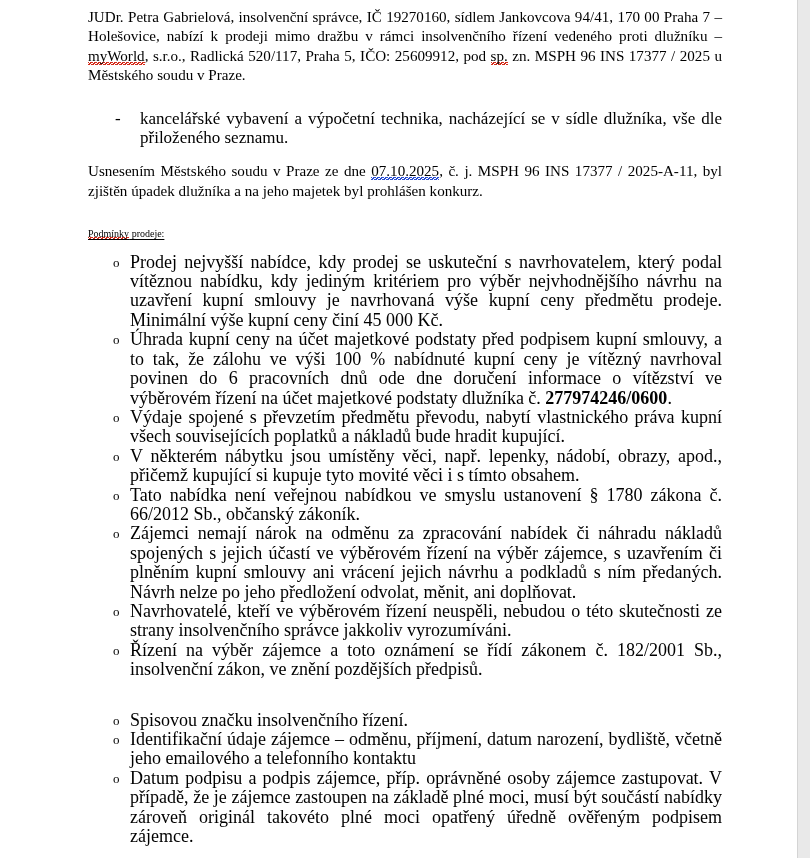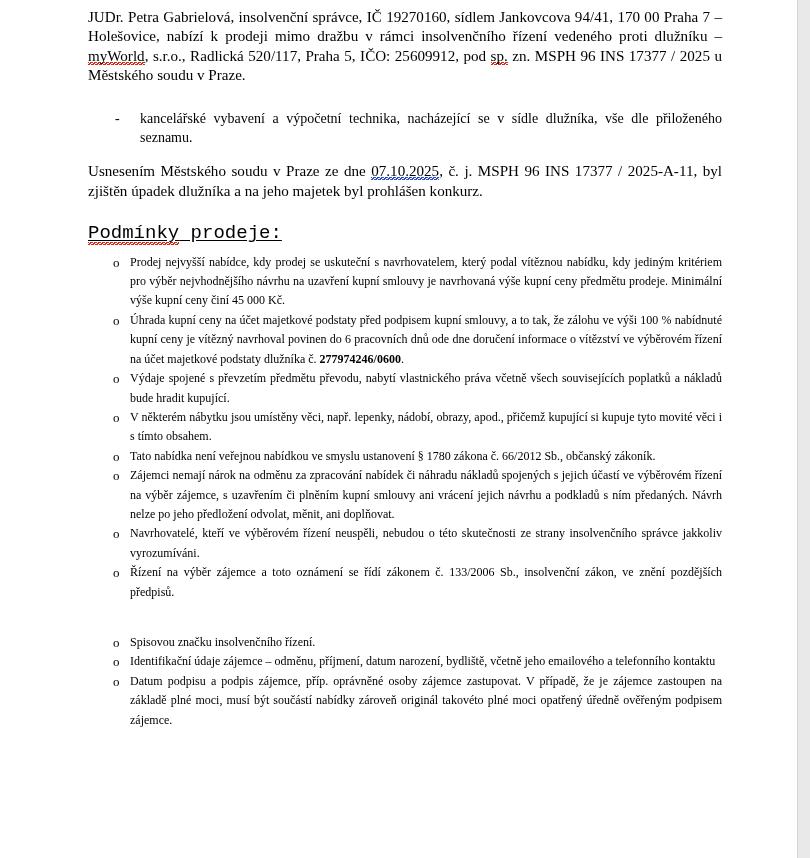--- a/index.html
+++ b/index.html
@@ -44,49 +44,48 @@
     text-justify: inter-word;
   }
   .para {
     margin-bottom: 14px;
   }
   .spacer-sm { height: 9px; }
   .spacer-md { height: 15px; }
   .spacer-lg { height: 22px; }
 
   .heading {
-    font-size: 19px;
+    font-size: 10px;
     line-height: 19.4px;
     text-decoration: underline;
     text-underline-offset: 2px;
-    font-family: Liberation Mono, monospace;
   }
 
   ul.dash-list, ul.circle-list {
     list-style: none;
     margin: 0;
     padding: 0;
   }
   ul.dash-list > li {
     position: relative;
     padding-left: 52px;
-    font-size: 14px;
+    font-size: 17px;
     line-height: 19.4px;
     text-align: justify;
   }
   ul.dash-list > li::before {
     content: "-";
     position: absolute;
     left: 27px;
     top: 0;
   }
   ul.circle-list > li {
     position: relative;
     padding-left: 42px;
-    font-size: 12px;
+    font-size: 18px;
     line-height: 19.4px;
     text-align: justify;
     text-justify: inter-word;
     margin-bottom: 0;
   }
   ul.circle-list > li::before {
     content: "o";
     position: absolute;
     left: 25px;
     top: 0;
@@ -148,36 +147,36 @@
     <p class="heading"><span class="sq-red">Podmínky</span><span> prodeje:</span></p>
 
     <div class="spacer-sm"></div>
 
     <ul class="circle-list">
       <li>
           <span class="txt">Prodej nejvyšší nabídce, kdy prodej se uskuteční s navrhovatelem, který podal vítěznou nabídku, kdy jediným kritériem pro výběr nejvhodnějšího návrhu na uzavření kupní smlouvy je navrhovaná výše kupní ceny předmětu prodeje. Minimální výše kupní ceny činí 45 000 Kč.</span>
         </li>
       <li><span>Úhrada kupní ceny na účet majetkové podstaty před podpisem kupní smlouvy, a to tak, že zálohu ve výši 100 % nabídnuté kupní ceny je vítězný navrhoval povinen do 6 pracovních dnů ode dne doručení informace o vítězství ve výběrovém řízení na účet majetkové podstaty dlužníka č. </span><b>277974246/0600</b><span>.</span></li>
       <li>
-          <span class="txt">Výdaje spojené s převzetím předmětu převodu, nabytí vlastnického práva včetně všech souvisejících poplatků a nákladů bude hradit kupující.</span>
+          <span class="txt">Výdaje spojené s převzetím předmětu převodu, nabytí vlastnického práva kupní všech souvisejících poplatků a nákladů bude hradit kupující.</span>
         </li>
       <li>
           <span class="txt">V některém nábytku jsou umístěny věci, např. lepenky, nádobí, obrazy, apod., přičemž kupující si kupuje tyto movité věci i s tímto obsahem.</span>
         </li>
       <li>
           <span class="txt">Tato nabídka není veřejnou nabídkou ve smyslu ustanovení § 1780 zákona č. 66/2012 Sb., občanský zákoník.</span>
         </li>
       <li>
           <span class="txt">Zájemci nemají nárok na odměnu za zpracování nabídek či náhradu nákladů spojených s jejich účastí ve výběrovém řízení na výběr zájemce, s uzavřením či plněním kupní smlouvy ani vrácení jejich návrhu a podkladů s ním předaných. Návrh nelze po jeho předložení odvolat, měnit, ani doplňovat.</span>
         </li>
       <li>
           <span class="txt">Navrhovatelé, kteří ve výběrovém řízení neuspěli, nebudou o této skutečnosti ze strany insolvenčního správce jakkoliv vyrozumíváni.</span>
         </li>
       <li>
-          <span class="txt">Řízení na výběr zájemce a toto oznámení se řídí zákonem č. 133/2006 Sb., insolvenční zákon, ve znění pozdějších předpisů.</span>
+          <span class="txt">Řízení na výběr zájemce a toto oznámení se řídí zákonem č. 182/2001 Sb., insolvenční zákon, ve znění pozdějších předpisů.</span>
         </li>
     </ul>
 
     <div class="spacer-lg"></div>
 
 
     <div class="spacer-sm"></div>
 
     <ul class="circle-list">
       <li>

